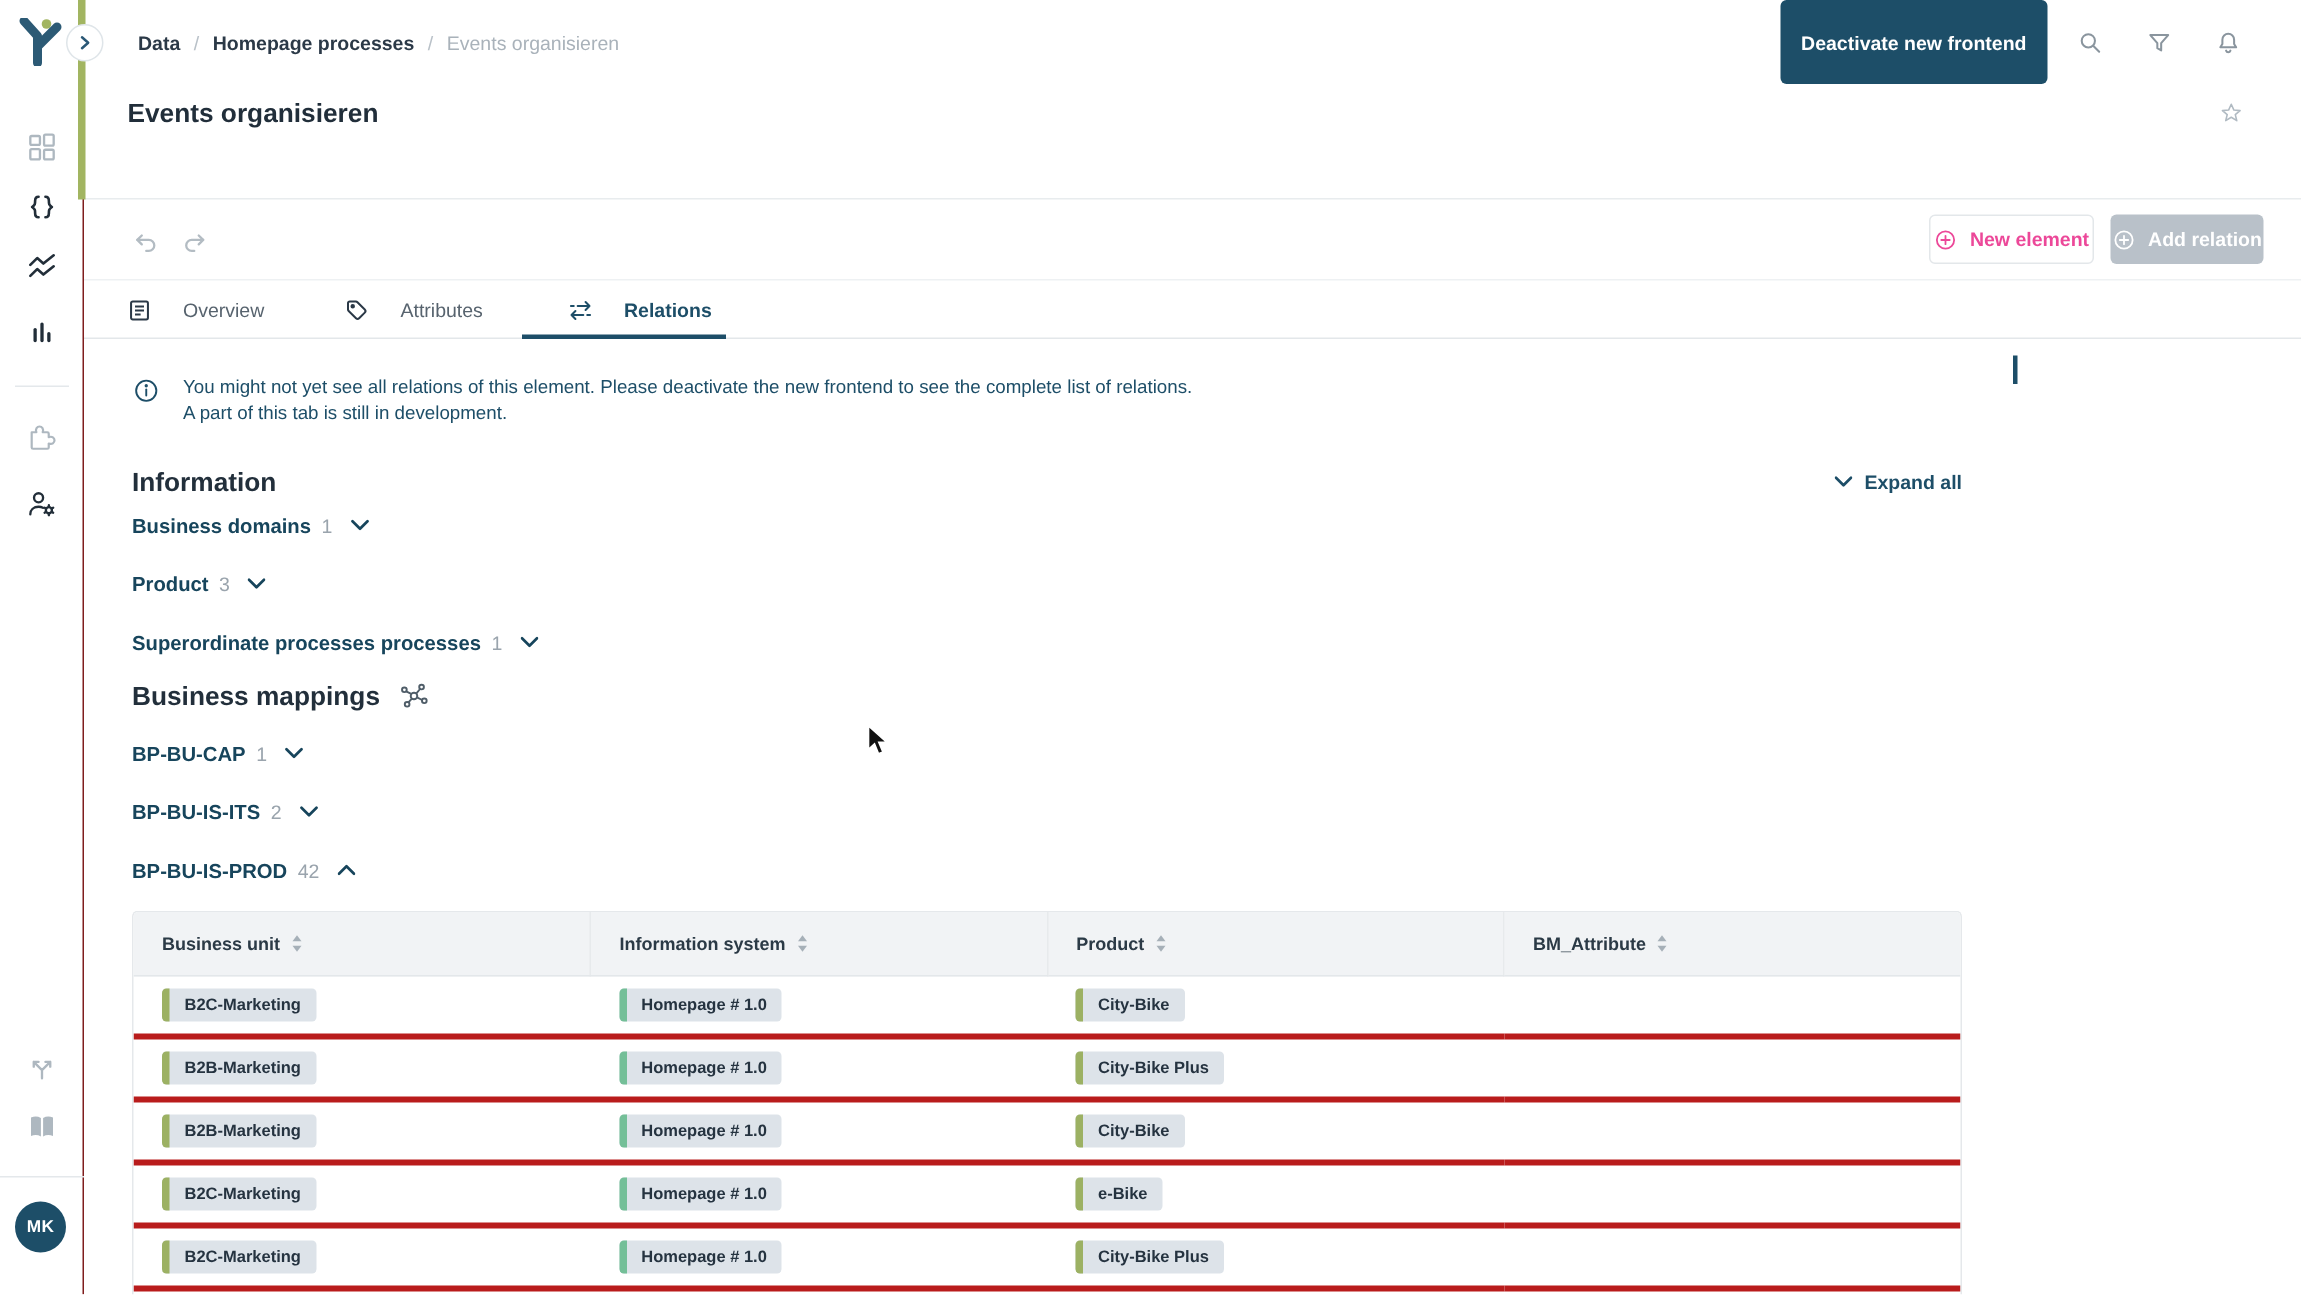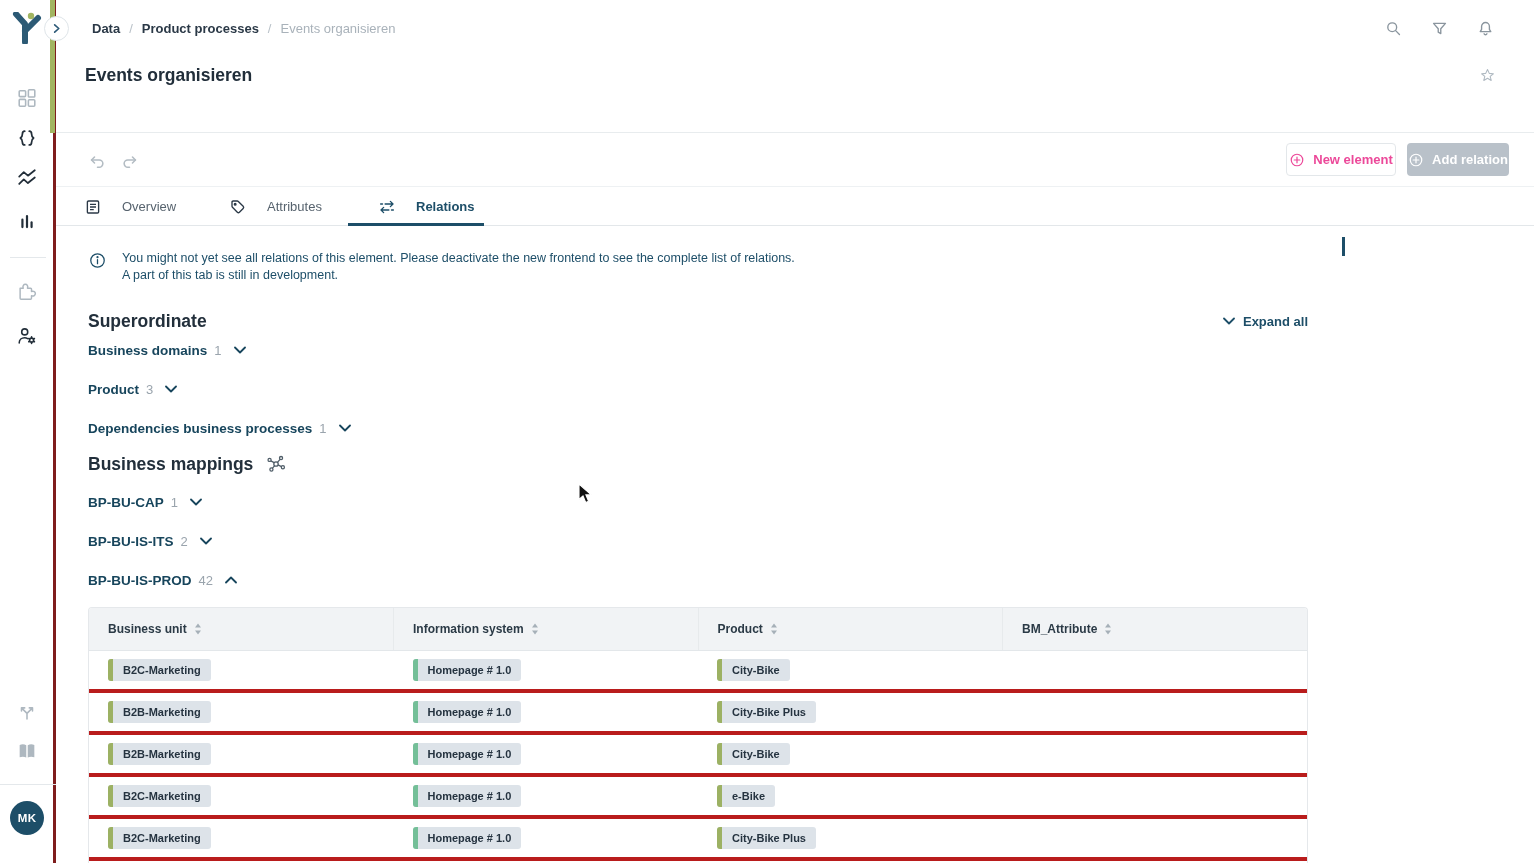--- a/index.html
+++ b/index.html
@@ -1,21 +1,21 @@
 <!DOCTYPE html>
 <html style="--navy: #1d4e68; --accent-green: #a2b561; --chip-bg: #dde3e9; --bar-bu: #9cb163; --bar-is: #74bf98; --bar-prod: #9cb163;"><head>
 <meta charset="utf-8">
 <style>
   * { margin:0; padding:0; box-sizing:border-box; }
   html,body { background:#fff; }
   body { font-family:"Liberation Sans", sans-serif; }
   .screen { position:relative; width:1534px; height:863px; background:#fff; overflow:hidden; }
 
   
-  .sidebar { position:absolute; left:0; top:0; width:56px; height:863px; background:#fff; border-right:3px solid #7f1d1d; z-index:5; }
+  .sidebar { position:absolute; left:0; top:0; width:56px; height:863px; background:#fff; border-right:1px solid #7f1d1d; z-index:5; }
   .sidebar .green-bar { position:absolute; right:-2px; top:0; width:5px; height:133px; background:var(--accent-green,#a2b561); }
   .s-icon { position:absolute; left:50%; transform:translate(-50%,-50%); width:22px; height:22px; color:#222e39; cursor:pointer; }
   .s-icon.grey { color:#aeb8c0; }
   .s-icon svg { width:100%; height:100%; display:block; }
   .s-div { position:absolute; left:10px; width:36px; border-top:1px solid #e4e8eb; }
   .logo { position:absolute; left:12px; top:12px; width:30px; height:32px; }
   .collapse-btn { position:absolute; left:44px; top:16px; width:25px; height:25px; border-radius:50%; background:#fff; border:1px solid #dfe5e9; z-index:6; display:flex; align-items:center; justify-content:center; color:#2b5876; cursor:pointer; }
   .avatar { position:absolute; left:10px; top:801px; width:34px; height:34px; border-radius:50%; background:var(--navy,#1d4e68); color:#fff; font-size:11.5px; font-weight:700; display:flex; align-items:center; justify-content:center; letter-spacing:.3px; cursor:pointer; }
 
   
@@ -180,27 +180,28 @@
   </span>
 
   <header class="topbar">
     <nav class="breadcrumb">
 
     <span class="crumb">
           <span class="lbl">Data</span>
           <span class="sep">/</span>
         </span>
         <span class="crumb">
-          <span class="lbl">Product processes</span>
+          <span class="lbl">Homepage processes</span>
           <span class="sep">/</span>
         </span>
         <span class="crumb current">
           <span class="lbl">Events organisieren</span>
         </span>
       </nav>
+    <button class="deactivate-btn">Deactivate new frontend</button>
     <div class="top-icons">
       <span class="ti">
           <svg viewBox="0 0 20 20" fill="none" stroke="currentColor" stroke-width="1.6" stroke-linecap="round">
             <circle cx="8.5" cy="8.5" r="5.2"></circle>
             <path d="M12.5 12.5 L17 17"></path>
           </svg>
         </span>
       <span class="ti">
           <svg viewBox="0 0 20 20" fill="none" stroke="currentColor" stroke-width="1.6" stroke-linejoin="round">
             <path d="M3 4 h14 l-5.5 6.3 V16 l-3-1.7 V10.3 z"></path>
@@ -294,21 +295,21 @@
             <circle cx="12" cy="7.8" r="0.6" fill="currentColor"></circle>
           </svg>
       </span>
       <div class="n-text">
         <div>You might not yet see all relations of this element. Please deactivate the new frontend to see the complete list of relations.</div>
         <div>A part of this tab is still in development.</div>
       </div>
     </div>
 
     <div class="section-head">
-      <h2 class="section-title">Superordinate</h2>
+      <h2 class="section-title">Information</h2>
       <span class="expand-all">
         <svg viewBox="0 0 12 8" fill="none" stroke="currentColor" stroke-width="1.8" stroke-linecap="round" stroke-linejoin="round">
             <polyline points="1,1.5 6,6.5 11,1.5"></polyline>
           </svg>
         <span>Expand all</span>
       </span>
     </div>
 
     <div class="dep-groups">
 
@@ -322,21 +323,21 @@
 
         <div class="group-row">
           <span class="g-label">Product</span>
           <span class="g-count">3</span>
           <svg class="chev" viewBox="0 0 12 8" fill="none" stroke="currentColor" stroke-width="1.8" stroke-linecap="round" stroke-linejoin="round">
             <polyline points="1,1.5 6,6.5 11,1.5"></polyline>
           </svg>
         </div>
 
         <div class="group-row">
-          <span class="g-label">Dependencies business processes</span>
+          <span class="g-label">Superordinate processes processes</span>
           <span class="g-count">1</span>
           <svg class="chev" viewBox="0 0 12 8" fill="none" stroke="currentColor" stroke-width="1.8" stroke-linecap="round" stroke-linejoin="round">
             <polyline points="1,1.5 6,6.5 11,1.5"></polyline>
           </svg>
         </div>
       </div>
 
     <div class="section-head bm-head">
       <h2 class="section-title">
         <span>Business mappings</span>

